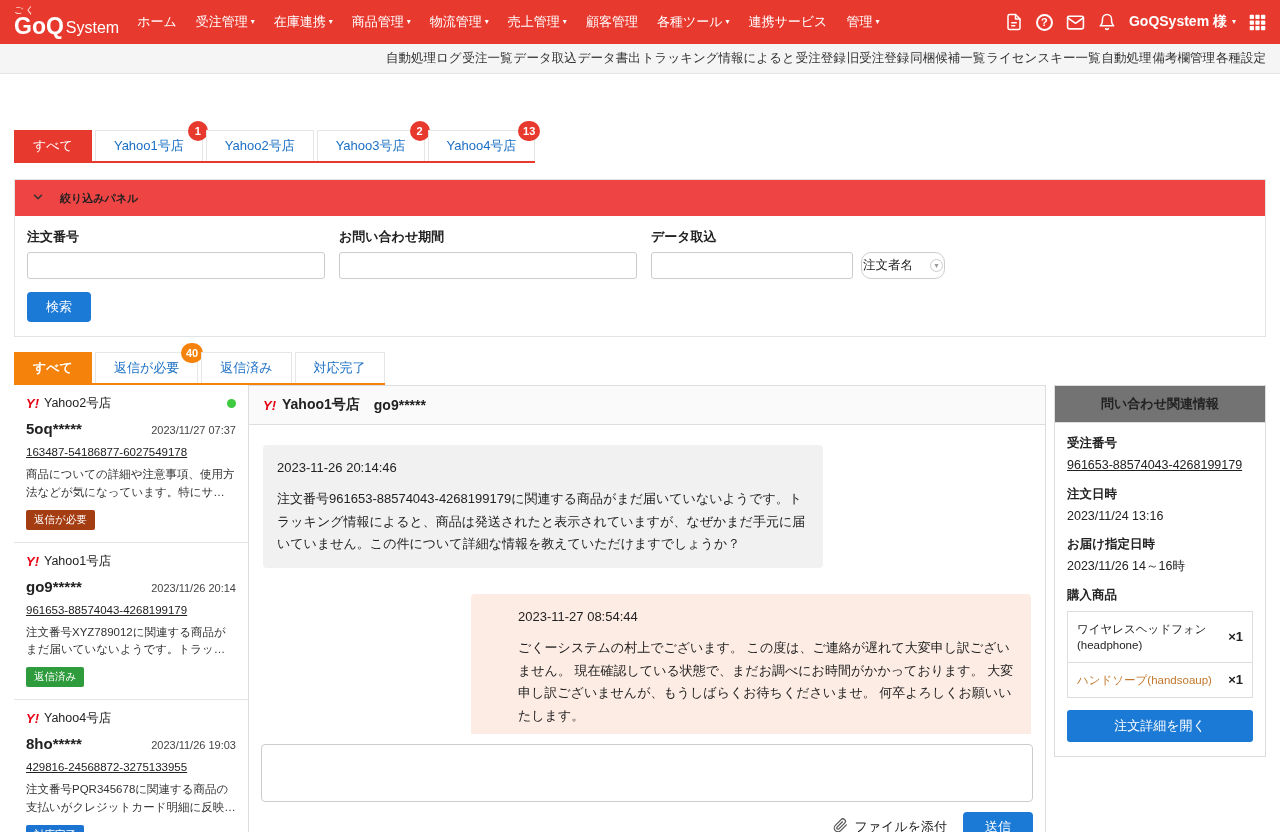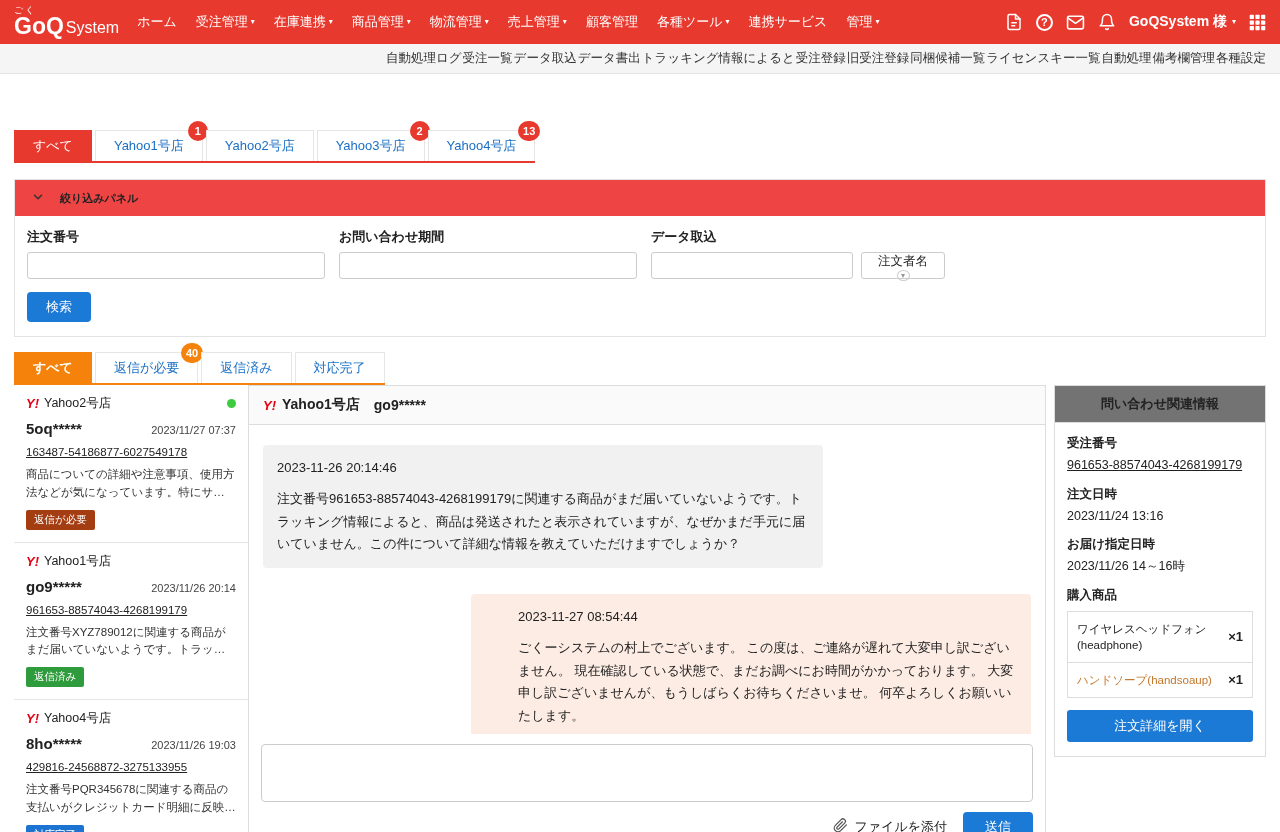--- a/index.html
+++ b/index.html
@@ -46,21 +46,21 @@
   
   .filter-panel{margin:16px 14px 0;border:1px solid #e3e3e3;background:#fff;}
   .filter-header{background:#ef4444;padding:10px 16px;display:flex;align-items:center;gap:15px;font-weight:bold;font-size:11px;cursor:pointer;}
   .filter-body{padding:12px 12px 14px;}
   .filter-fields{display:flex;gap:14px;align-items:flex-start;}
   .field{display:flex;flex-direction:column;gap:6px;}
   .field label{font-weight:bold;font-size:13px;}
   .text-input{width:298px;height:27px;border:1px solid #ccc;border-radius:3px;padding:0 8px;font-size:13px;font-family:inherit;}
   .keyword-input{width:202px;}
   .kw-row{display:flex;gap:8px;}
-  .select-box{width:84px;height:27px;border:1px solid #ccc;border-radius:3px;display:flex;align-items:center;justify-content:space-between;padding:0 1px;font-size:12.5px;background:#fff;cursor:pointer;flex-direction:column;}
+  .select-box{width:84px;height:27px;border:1px solid #ccc;border-radius:10px;display:flex;align-items:center;justify-content:space-between;padding:0 1px;font-size:12.5px;background:#fff;cursor:pointer;}
   .select-caret{color:#999;font-size:8px;border:1px solid #ccc;border-radius:50%;width:13px;height:13px;display:flex;align-items:center;justify-content:center;}
   .search-btn{margin-top:13px;background:var(--btn-blue);color:#fff;border:none;border-radius:4px;padding:6px 19px;font-size:13px;cursor:pointer;font-family:inherit;}
 
   
   .content{margin:0 14px;display:flex;height:470px;}
 
   .inbox{width:234px;display:flex;flex-direction:column;}
   .inbox-item{padding:10px 12px 12px;border-bottom:1px solid #e5e5e5;cursor:pointer;}
   .inbox-top{display:flex;align-items:center;gap:5px;font-size:12.5px;}
   .y-icon{color:#e60012;font-weight:900;font-style:italic;font-size:13px;}

